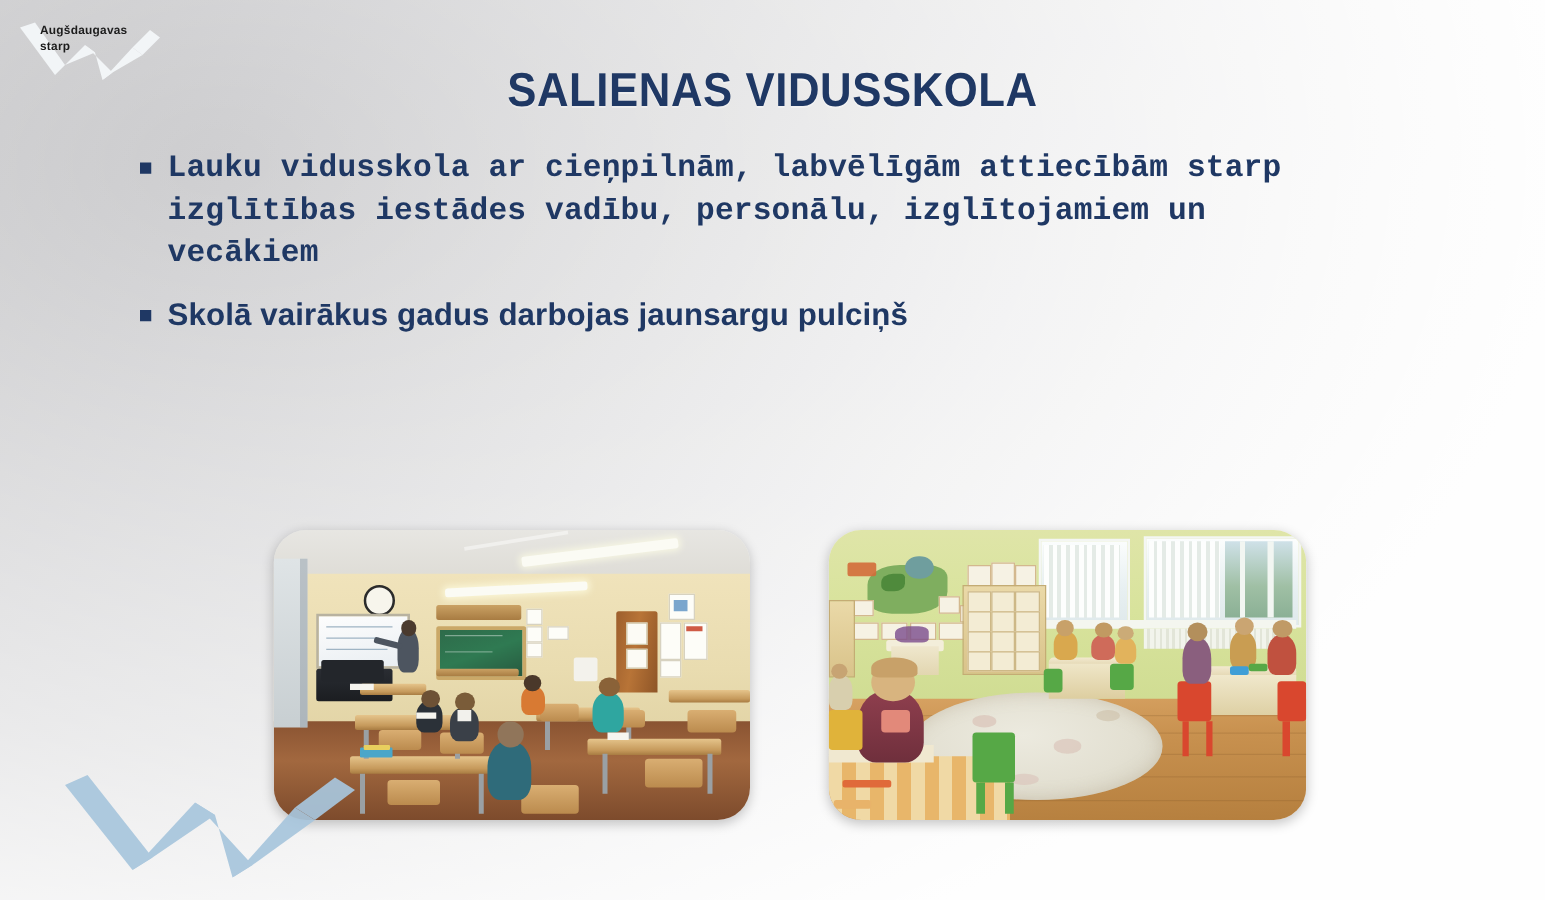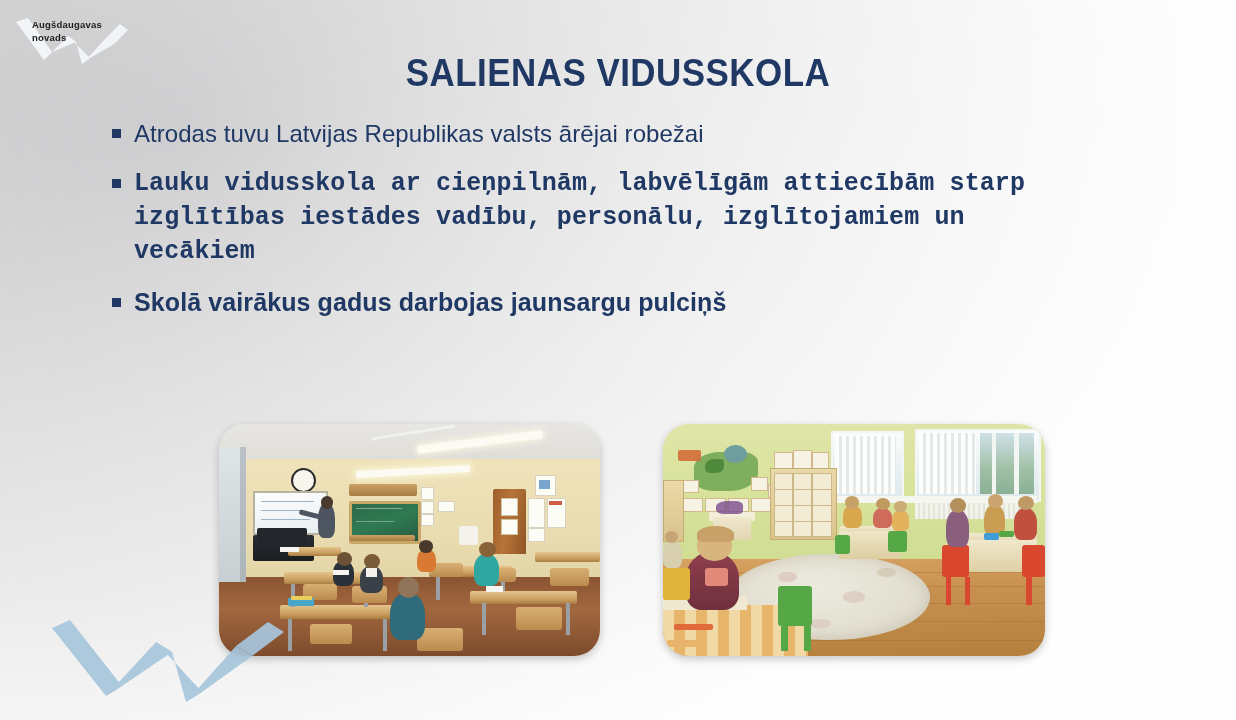--- a/index.html
+++ b/index.html
@@ -170,32 +170,28 @@
       <g fill="#f2f5f7">
         <polygon points="8,14 20,10 44,44 36,52"></polygon>
         <polygon points="44,44 36,52 60,28 68,34"></polygon>
         <polygon points="68,34 60,28 82,50 74,56"></polygon>
         <polygon points="82,50 74,56 98,30 106,36"></polygon>
         <polygon points="106,36 98,30 112,16 120,22"></polygon>
       </g>
     </svg>
     <div class="logo-text">
       <span>Augšdaugavas</span><br>
-      <span>novads</span>
+      <span>starp</span>
     </div>
   </div>
 
   <div id="page-title">SALIENAS VIDUSSKOLA</div>
 
   <div id="bullets">
 
-    <div class="bullet-row b1">
-      <div class="bullet-marker"></div>
-      <div class="bullet-text">Atrodas tuvu Latvijas Republikas valsts ārējai robežai</div>
-    </div>
 
 
     <div class="bullet-row b3">
       <div class="bullet-marker"></div>
       <div class="bullet-text">Lauku vidusskola ar  cieņpilnām, labvēlīgām attiecībām starp  izglītības iestādes vadību, personālu, izglītojamiem un vecākiem</div>
     </div>
 
     <div class="bullet-row b4">
       <div class="bullet-marker"></div>
       <div class="bullet-text">Skolā vairākus gadus darbojas jaunsargu pulciņš</div>

